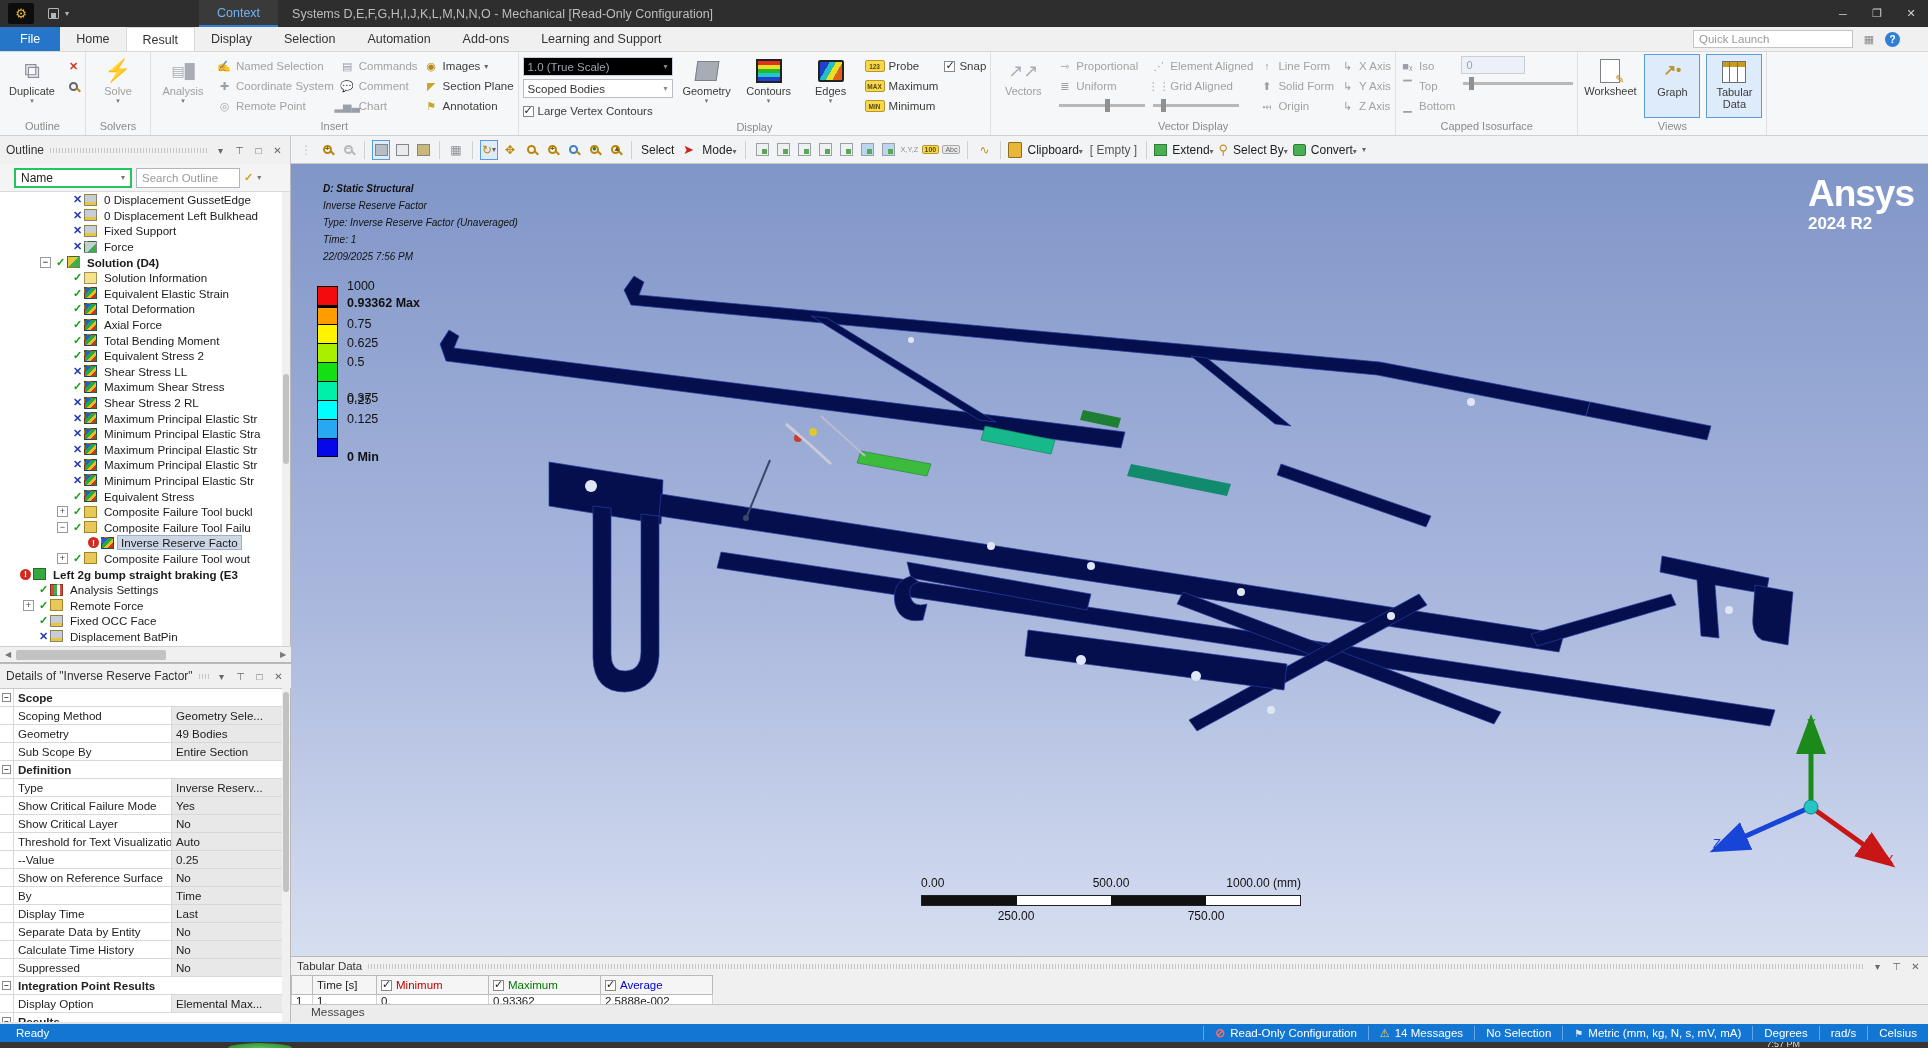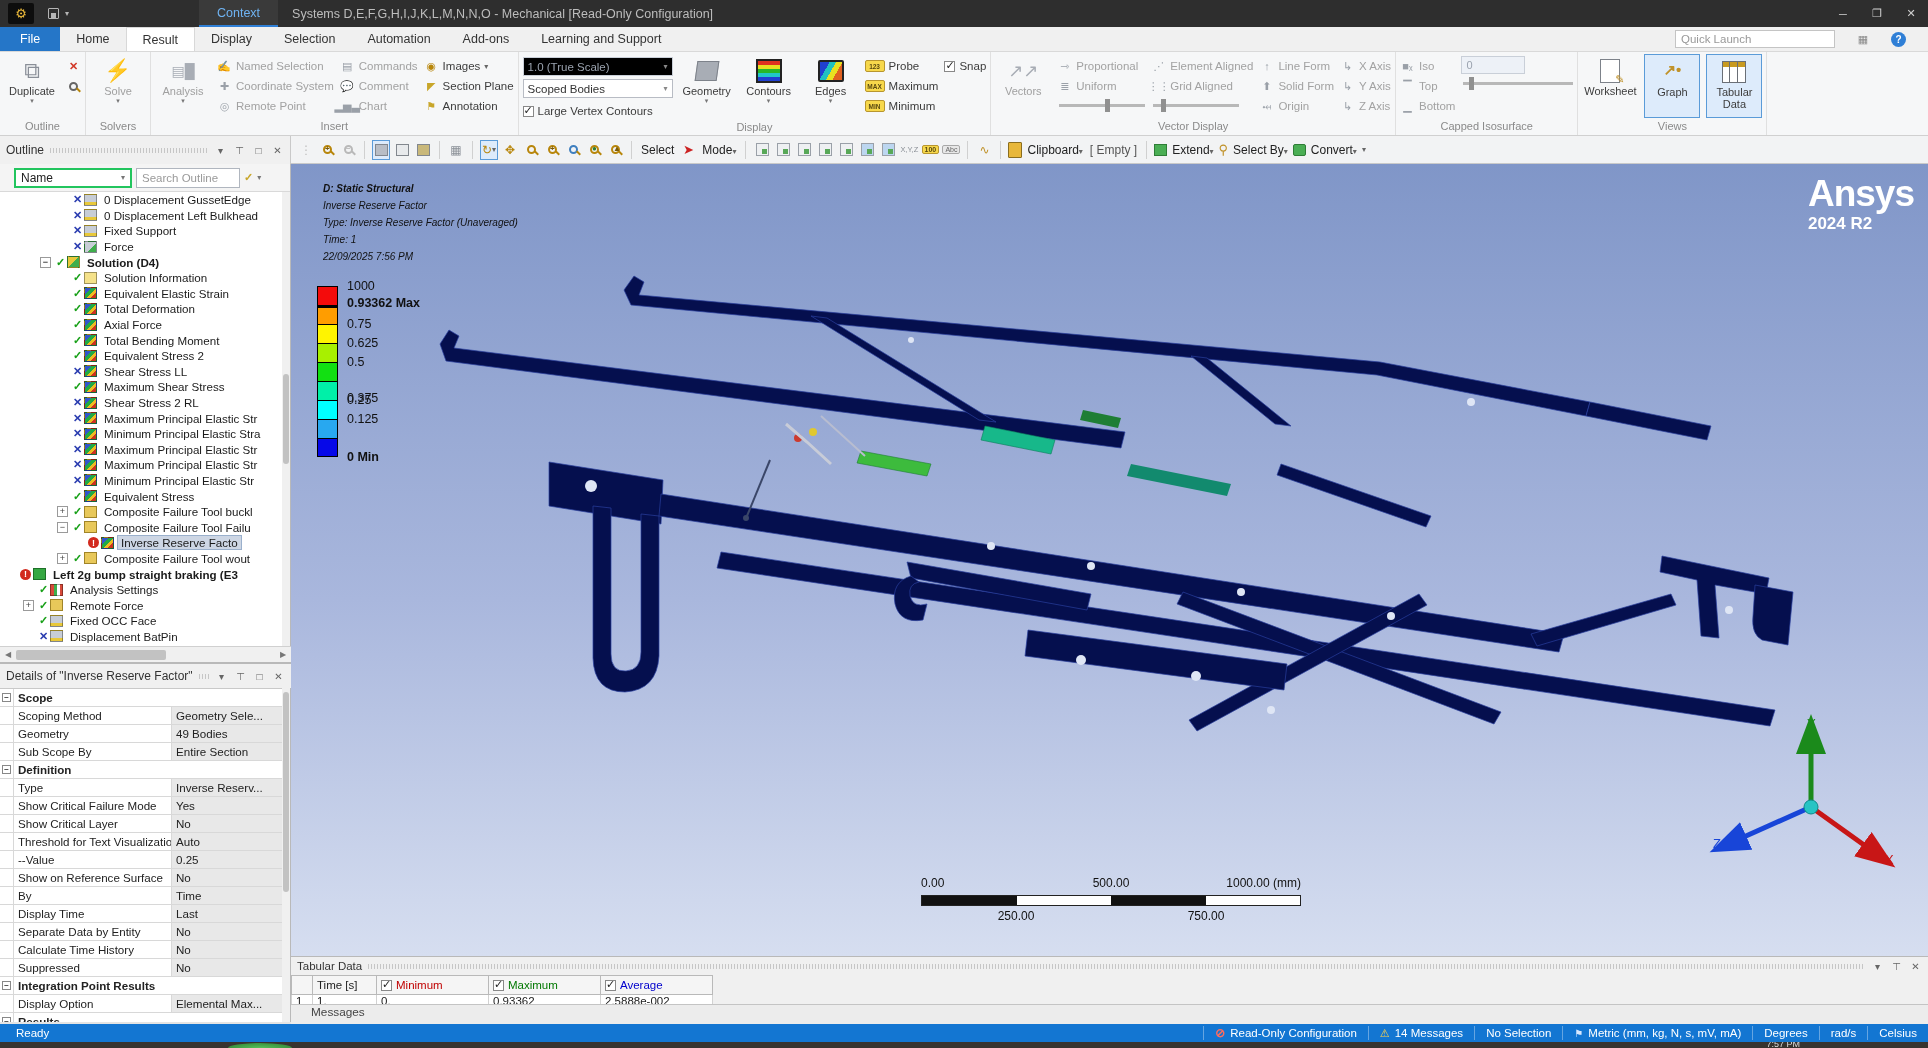--- a/index.html
+++ b/index.html
@@ -21,21 +21,21 @@
   .win-title { display:flex; align-items:center; padding:0 14px; color:#bdbdbd; font-size:12.5px; }
   .win-btns { margin-left:auto; display:flex; }
   .win-btn { width:34px; display:flex; align-items:center; justify-content:center; color:#cfcfcf; font-size:11px; }
 
   
   .tabrow { position:absolute; top:27px; left:0; width:1928px; height:25px; background:#f0f0f0;
     border-bottom:1px solid #d9d9d9; display:flex; align-items:stretch; }
   .tab { padding:0 16px; display:flex; align-items:center; font-size:12.5px; color:#333; }
   .tab.file { background:#2576c8; color:#fff; padding:0 20px; }
   .tab.active { background:#fff; border:1px solid #d8d8d8; border-bottom:none; }
-  .quick-wrap { margin-left:auto; display:flex; align-items:center; gap:20px; padding-right:22px; }
+  .quick-wrap { margin-left:auto; display:flex; align-items:center; gap:8px; padding-right:28px; }
   .quick-input { width:160px; height:18px; border:1px solid #c4c4c4; background:#fff; font-size:11.5px; padding:0 5px; color:#555; }
   .quick-input::placeholder { color:#999; }
   .mini-ico { width:16px; height:16px; display:flex; align-items:center; justify-content:center; font-size:11px; color:#8a8a8a; }
   .help-ico { width:15px; height:15px; border-radius:50%; background:#2f7fd6; color:#fff; display:flex; align-items:center;
     justify-content:center; font-size:10px; font-weight:bold; }
 
   
   .ribbon { position:absolute; top:52px; left:0; width:1928px; height:84px; background:#f6f7f8;
     border-bottom:1px solid #d0d0d0; display:flex; }
   .rgroup { border-right:1px solid #e0e0e0; display:flex; flex-direction:column; padding:2px 4px 0 4px; }

